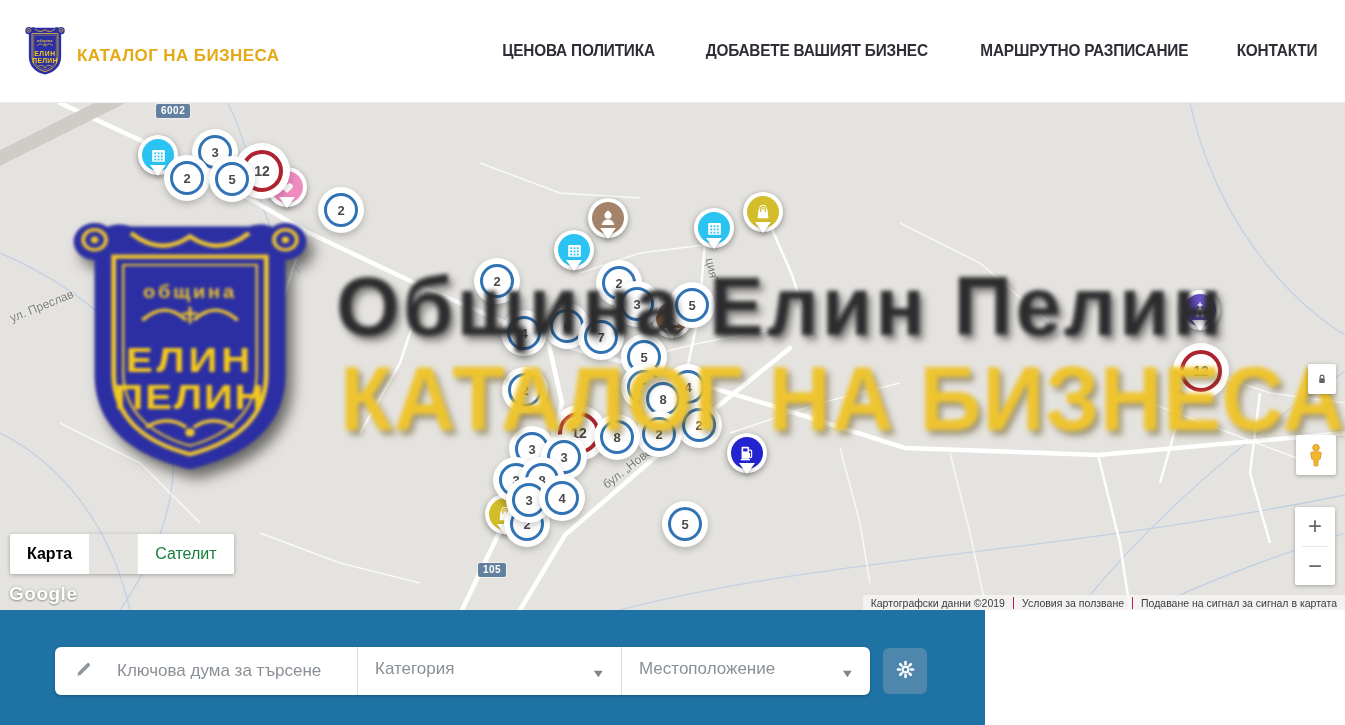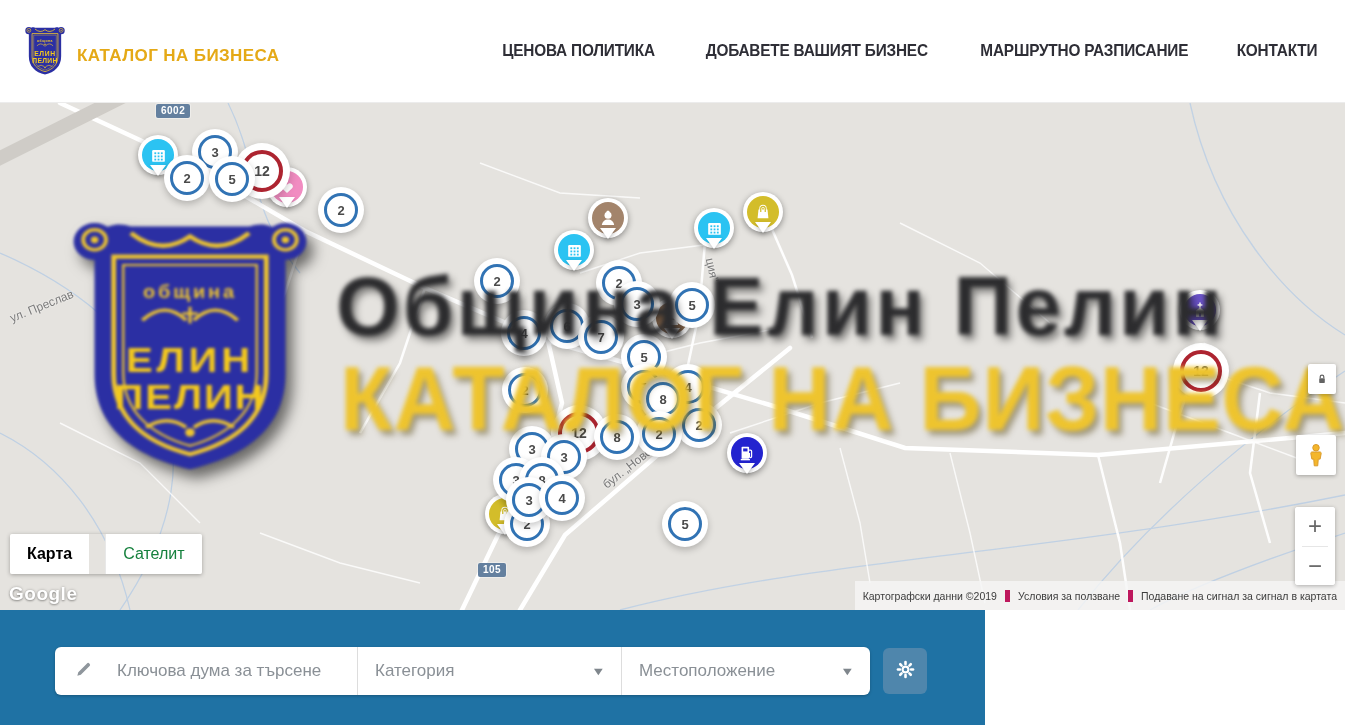--- a/index.html
+++ b/index.html
@@ -29,47 +29,47 @@
   .cluster.blue { width:34px; height:34px; font-size:13px; border:3px solid #3173b4; box-shadow:0 0 0 6px #fff, 0 3px 7px 6px rgba(0,0,0,.22); }
   .cluster.red  { width:42px; height:42px; font-size:14px; border:4px solid #ad2430; box-shadow:0 0 0 7px #fff, 0 3px 8px 7px rgba(0,0,0,.22); }
 
   
   .wm { position:absolute; inset:0; z-index:6; pointer-events:none; }
   .wm-crest { position:absolute; left:66px; top:110px; filter:blur(1.4px) drop-shadow(7px 9px 7px rgba(0,0,0,.55)); }
   .wm-title { position:absolute; left:336px; top:155px; font-size:82px; font-weight:bold; color:#2c2c2e; letter-spacing:3px; white-space:nowrap; filter:blur(2.1px); text-shadow:4px 5px 6px rgba(0,0,0,.45); transform:scaleY(1.02); transform-origin:top left; }
   .wm-sub { position:absolute; left:340px; top:243px; font-size:86px; font-weight:bold; color:#eec42e; letter-spacing:1px; white-space:nowrap; filter:blur(1.9px); text-shadow:4px 5px 5px rgba(70,55,0,.45); transform:scaleY(1.06); transform-origin:top left; }
 
   
-  .maptype { position:absolute; left:10px; top:431px; display:flex; border-radius:2px; box-shadow:0 1px 4px rgba(0,0,0,.3); overflow:hidden; z-index:10; }
+  .maptype { position:absolute; left:10px; top:431px; display:flex; border-radius:2px; box-shadow:0 1px 4px rgba(0,0,0,.3); overflow:hidden; z-index:10;gap:32px; }
   .maptype button { height:40px; padding:0 17px; background:#fff; border:0; font-family:inherit; font-size:16px; cursor:pointer; }
   .maptype .active { color:#000; font-weight:bold; }
   .maptype .inactive { color:#15803d; border-left:1px solid #e8e8e8;margin-left:16px; }
 
   .ctl-lock { position:absolute; left:1308px; top:261px; width:28px; height:30px; background:#fff; border:0; border-radius:2px; box-shadow:0 1px 4px rgba(0,0,0,.3); display:flex; align-items:center; justify-content:center; cursor:pointer; z-index:10; }
   .ctl-pegman { position:absolute; left:1296px; top:332px; width:40px; height:40px; background:#fff; border:0; border-radius:2px; box-shadow:0 1px 4px rgba(0,0,0,.3); display:flex; align-items:center; justify-content:center; cursor:grab; z-index:10; }
   .ctl-zoom { position:absolute; left:1295px; top:404px; width:40px; height:78px; background:#fff; border-radius:3px; box-shadow:0 1px 4px rgba(0,0,0,.3); display:flex; flex-direction:column; z-index:10; }
   .ctl-zoom button { flex:1; background:#fff; border:0; font-size:24px; color:#666; cursor:pointer; font-family:inherit; border-radius:3px; line-height:1; }
   .ctl-zoom .sep { height:1px; background:#e6e6e6; margin:0 7px; }
 
   .glogo { position:absolute; left:9px; bottom:5px; z-index:9; color:#fff; font-size:19px; letter-spacing:.5px; font-weight:bold; text-shadow:0 1px 2px rgba(0,0,0,.3),0 0 3px rgba(0,0,0,.25); cursor:pointer; }
-  .attrib { position:absolute; right:0; bottom:0; height:29px; background:rgba(245,245,245,.82); display:flex; align-items:center; z-index:9; font-size:10.5px; color:#3c3c3c; }
+  .attrib { position:absolute; right:0; bottom:0; height:15px; background:rgba(245,245,245,.82); display:flex; align-items:center; z-index:9; font-size:10.5px; color:#3c3c3c; }
   .attrib span { padding:0 8px; white-space:nowrap; }
-  .attrib .link { cursor:pointer; border-left:5px solid #be185d; }
+  .attrib .link { cursor:pointer; border-left:1px solid #be185d; }
 
   
   .searchbar { height:115px; display:flex; }
   .sb-left { position:relative; width:985px; background:#1f72a4; }
   .sb-right { position:relative; width:360px; background:#215f83; }
   .sb-group { position:absolute; left:55px; top:37px; width:815px; height:48px; background:#fff; border-radius:6px; display:flex; align-items:stretch; box-shadow:0 1px 3px rgba(0,0,0,.25); }
   .sb-field { display:flex; align-items:center; color:#8a9096; font-size:17px; }
   .sb-kw { width:302px; padding-left:19px; gap:23px; }
   .sb-kw input { border:0; outline:0; flex:1; font-family:inherit; font-size:17px; color:#555; min-width:0; background:transparent; }
   .sb-kw input::placeholder { color:#8a9096; }
   .sb-div { width:1px; background:#dddddd; margin:0; }
-  .sb-select { justify-content:space-between; padding:0 17px; cursor:pointer; }
+  .sb-select { justify-content:space-between; padding:16px 17px; cursor:pointer;align-items:flex-end; }
   .sb-cat { width:263px; }
   .sb-loc { flex:1; }
   .chev { color:#7f868c; font-size:11px; transform:scaleX(1.35); }
   .gear-btn { position:absolute; left:883px; top:38px; width:44px; height:46px; background:#4f86ac; border:0; border-radius:6px; display:flex; align-items:center; justify-content:center; cursor:pointer; }
   .search-btn { position:absolute; left:32px; top:39px; width:303px; height:44px; background:#e7c52c; border:0; border-radius:5px; display:flex; align-items:center; justify-content:center; gap:13px; color:#fff; font-family:inherit; font-size:18px; font-weight:bold; letter-spacing:1px; cursor:pointer; box-shadow:0 1px 3px rgba(0,0,0,.25); }
 
   svg text { font-family:"Liberation Sans", sans-serif; }
 </style>
 </head>
 <body>

